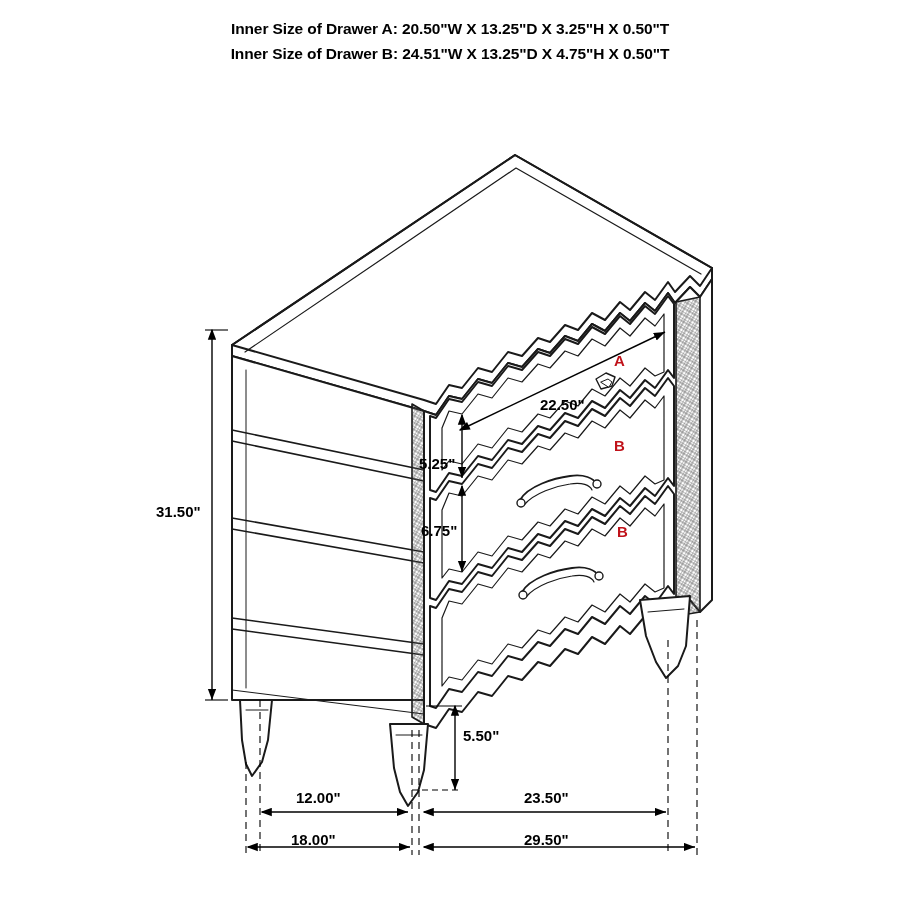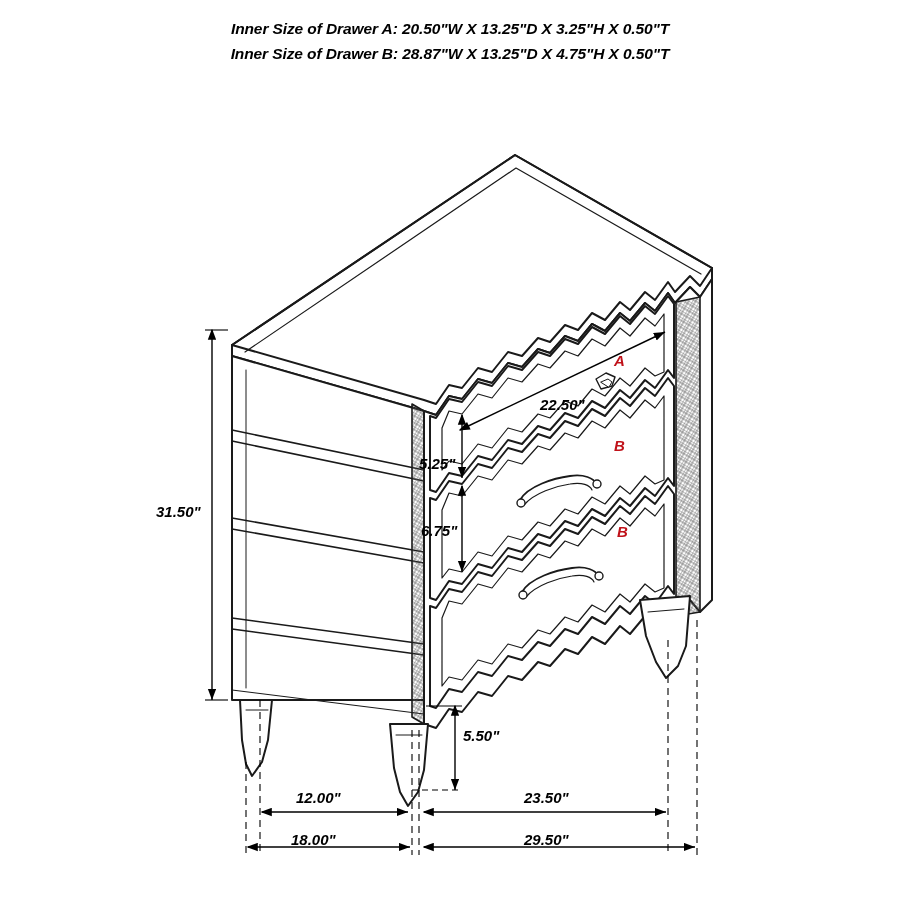--- a/index.html
+++ b/index.html
@@ -11,21 +11,20 @@
     width: 900px;
     height: 900px;
     font-family: "Liberation Sans", sans-serif;
     color: #000000;
     overflow: hidden;
   }
   #stage {
     position: relative;
     width: 747px;
     height: 900px;
-    font-style: italic;
   }
   .hdr {
     position: absolute;
     left: 0;
     width: 900px;
     text-align: center;
     font-weight: bold;
     font-size: 15.5px;
     letter-spacing: -0.1px;
     color: #000;
@@ -53,21 +52,21 @@
     font-size: 15px;
     color: #c0121a;
   }
 </style>
 </head>
 <body>
 
 <div id="stage">
 
   <div class="hdr" id="hdr1">Inner Size of Drawer A: 20.50"W X 13.25"D X 3.25"H X 0.50"T</div>
-  <div class="hdr" id="hdr2">Inner Size of Drawer B: 28.87"W X 13.25"D X 4.75"H X 0.50"T</div>
+  <div class="hdr" id="hdr2">Inner Size of Drawer B: 24.51"W X 13.25"D X 4.75"H X 0.50"T</div>
 
   <svg id="artwork" viewBox="0 0 900 900">
     <defs>
       <marker id="arrH" markerWidth="9" markerHeight="9" refX="8" refY="3" orient="auto">
         <path d="M0,0 L8,3 L0,6 z" fill="#000"></path>
       </marker>
       <marker id="arrT" markerWidth="9" markerHeight="9" refX="1" refY="3" orient="auto">
         <path d="M8,0 L0,3 L8,6 z" fill="#000"></path>
       </marker>
       <pattern id="mesh" width="6" height="6" patternUnits="userSpaceOnUse" patternTransform="rotate(30)">

